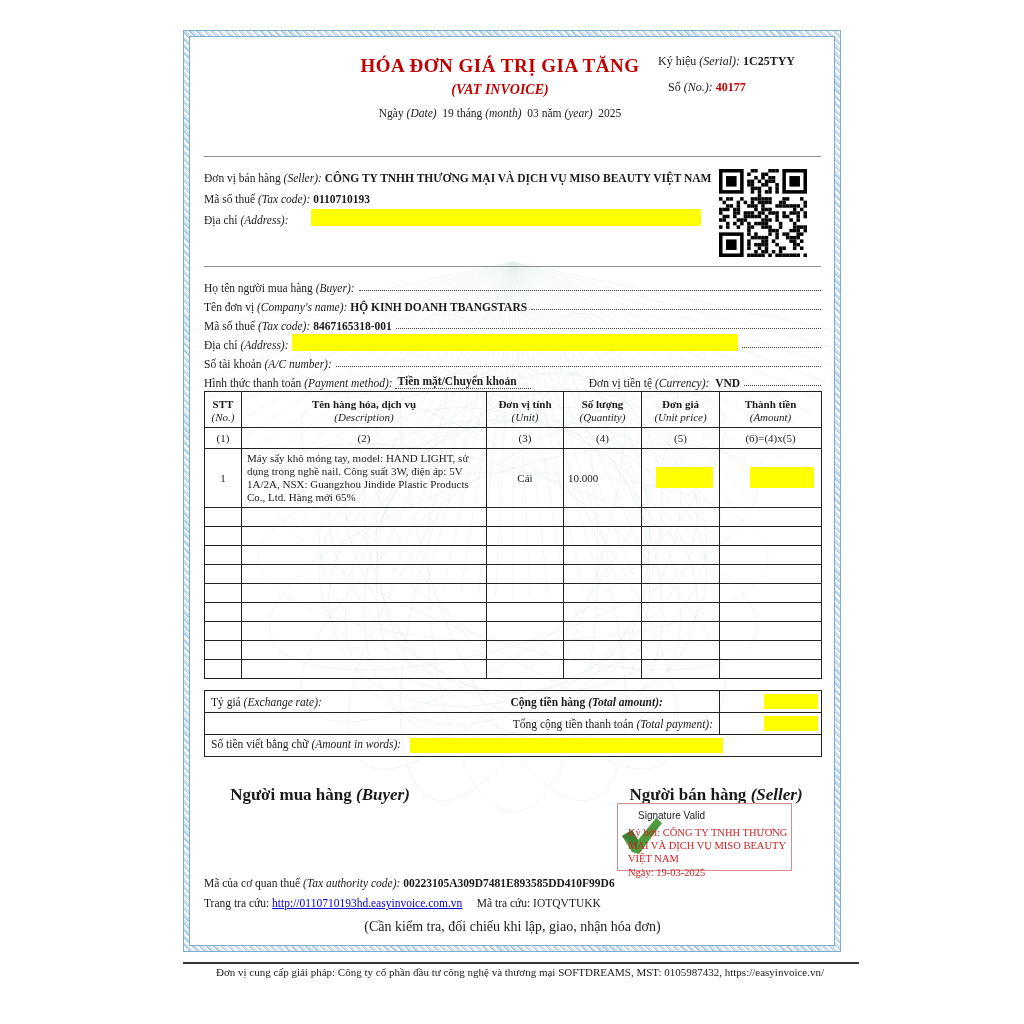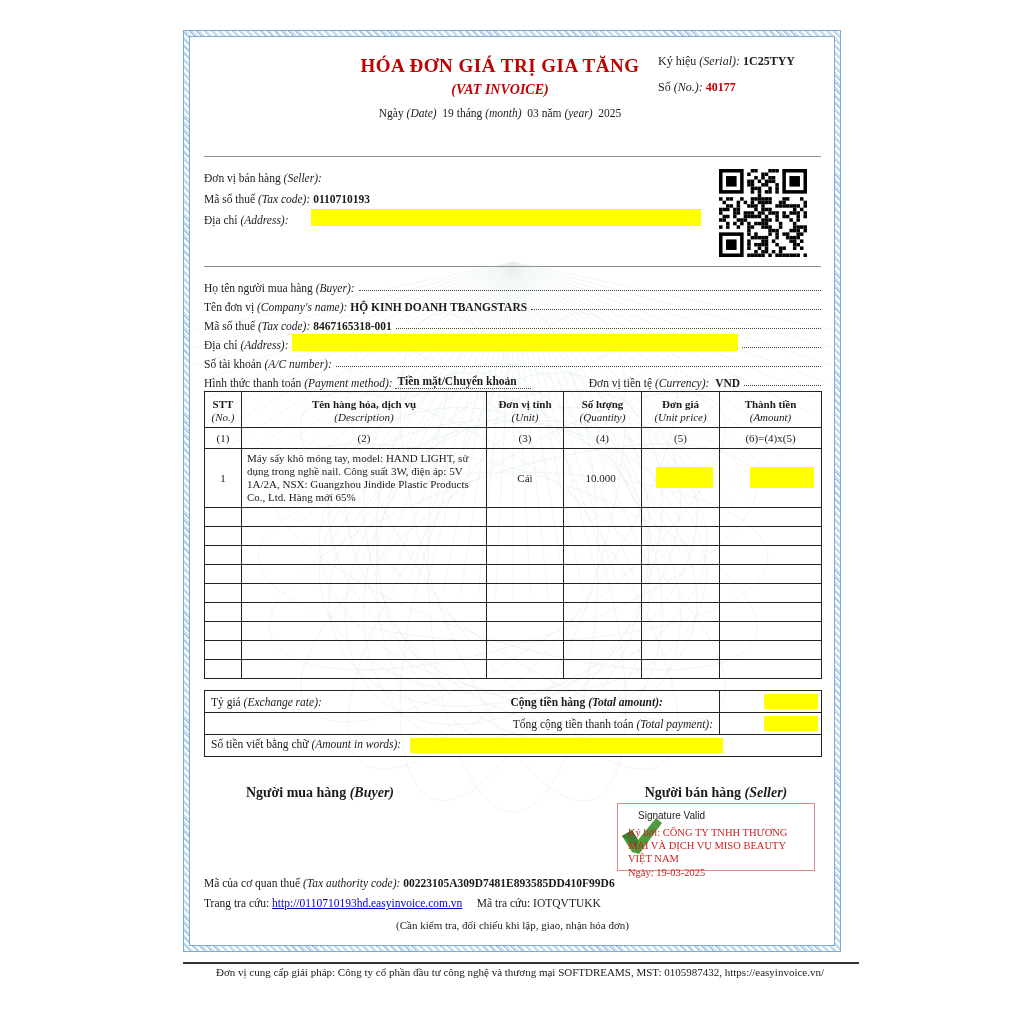--- a/index.html
+++ b/index.html
@@ -19,21 +19,21 @@
   .page-inner{position:absolute;inset:5px;background:#fff;border:1px solid var(--border-blue);overflow:hidden;padding-left:20px;}
 
   .watermark{position:absolute;left:0;top:0;width:646px;height:910px;z-index:0;pointer-events:none;}
   .layer{position:absolute;z-index:1;}
 
   
   .title{left:110px;top:18px;width:400px;text-align:center;font-size:19px;font-weight:bold;color:var(--accent-red);letter-spacing:.5px;}
   .subtitle{left:110px;top:45px;width:400px;text-align:center;font-size:14px;font-weight:bold;font-style:italic;color:var(--accent-red);}
   .dateline{left:110px;top:70px;width:400px;text-align:center;font-size:11.5px;}
   .serialblock{left:468px;top:17px;width:170px;font-size:12px;line-height:15px;}
-  .serialblock .row2{margin-top:11px;}
+  .serialblock .row2{margin-top:11px;margin-left:10px;}
   .b{font-weight:bold;} .i{font-style:italic;} .red{color:var(--accent-red);}
 
   .hline{position:absolute;left:14px;width:617px;height:1px;background:var(--line-gray);z-index:1;}
 
   
   .fields{left:14px;width:617px;font-size:11.5px;font-family:Liberation Serif, serif;}
   .frow{display:flex;align-items:flex-end;white-space:nowrap;}
   .seller-fields .frow{height:21px;}
   .buyer-fields .frow{height:19px;}
   .dots{flex:1 1 auto;border-bottom:1px dotted #444;margin:0 0 3px 4px;min-width:8px;}
@@ -44,45 +44,45 @@
 
   
   table{border-collapse:collapse;table-layout:fixed;}
   .items-table{position:absolute;left:14px;top:354px;width:617px;z-index:1;}
   .items-table th,.items-table td{border:1.4px solid #222;padding:0 4px;font-size:11px;vertical-align:middle;}
   .items-table th{font-weight:bold;height:36px;line-height:13px;padding-top:2px;}
   .items-table th .en{font-weight:normal;font-style:italic;display:block;}
   .idx td{height:21px;text-align:center;font-size:11px;}
   .item-row td{height:58px;}
   .desc-cell{font-size:10.5px;line-height:13px;text-align:left;padding:3px 5px!important;vertical-align:top!important;white-space:normal;}
-  .c{text-align:center;} .r{text-align:center;padding-right:8px!important;}
+  .c{text-align:center;} .r{text-align:left;padding-right:8px!important;}
   tr.empty td{height:19px;padding:0;}
 
   
   .totals-table{position:absolute;left:14px;top:653px;width:617px;z-index:1;}
   .totals-table td{border:1.4px solid #222;font-size:11.5px;height:22px;padding:0 6px;}
   .totals-table td.nobr-l{border-right:none;}
   .totals-table td.nobr-r{border-left:none;text-align:left;font-weight:bold;}
   .bar-cell{text-align:left;padding:0!important;}
   .bar-cell .redact{width:54px;height:15px;margin-left:44px;vertical-align:middle;}
   .words-cell{padding:0 6px!important;}
   .words-cell .redact{width:313px;height:15px;vertical-align:middle;margin-left:6px;}
 
   
-  .sign-label{position:absolute;width:200px;text-align:center;font-weight:bold;font-size:14px;z-index:1;}
-  .sig-box{position:absolute;left:427px;top:766px;width:198px;height:68px;border:1px solid var(--sig-border-red);z-index:2;background:rgba(255,255,255,.65);}
+  .sign-label{position:absolute;width:200px;text-align:center;font-weight:bold;font-size:17px;z-index:1;}
+  .sig-box{position:absolute;left:427px;top:766px;width:175px;height:68px;border:1px solid var(--sig-border-red);z-index:2;background:rgba(255,255,255,.65);}
   .sig-valid{position:absolute;left:20px;top:6px;font-size:10px;color:#222;font-family:"Liberation Sans","DejaVu Sans",sans-serif;}
   .sig-check{position:absolute;left:0px;top:12px;width:46px;height:40px;}
   .sig-red{position:absolute;left:10px;top:22px;width:182px;font-size:10.5px;line-height:13px;color:#cc2222;}
   .sig-date{margin-top:1px;}
 
   
   .foot-row{position:absolute;left:14px;width:617px;font-size:11.5px;z-index:1;}
   .link{color:var(--link-blue);text-decoration:underline;}
-  .note-center{text-align:center;font-size:11px;}
+  .note-center{text-align:center;font-size:14px;}
 
   
   .provider-line{position:absolute;left:183px;top:962px;width:676px;height:1.5px;background:#333;}
   .provider-text{position:absolute;left:160px;top:966px;width:720px;text-align:center;font-size:11px;}
 </style>
 </head>
 <body>
 
 <div class="canvas">
   <div class="page-frame">
@@ -190,20 +190,21 @@
           <span class="i">(No.):</span>
           <span class="b red">40177</span>
         </div>
       </div>
 
       <div class="hline" style="top:119px"></div>
 
       <div class="layer fields seller-fields" style="top:126px">
         <div class="frow">
           <span>Đơn vị bán hàng</span>&nbsp;<span class="i">(Seller):</span>&nbsp;
+          <span class="b">CÔNG TY TNHH THƯƠNG MẠI VÀ DỊCH VỤ MISO BEAUTY VIỆT NAM</span>
         </div>
         <div class="frow">
           <span>Mã số thuế</span>&nbsp;<span class="i">(Tax code):</span>&nbsp;
           <span class="b">0110710193</span>
         </div>
         <div class="frow">
           <span>Địa chỉ</span>&nbsp;<span class="i">(Address):</span>
           <span class="redact" style="width:390px;height:17px;margin-left:22px;"></span>
         </div>
       </div>

